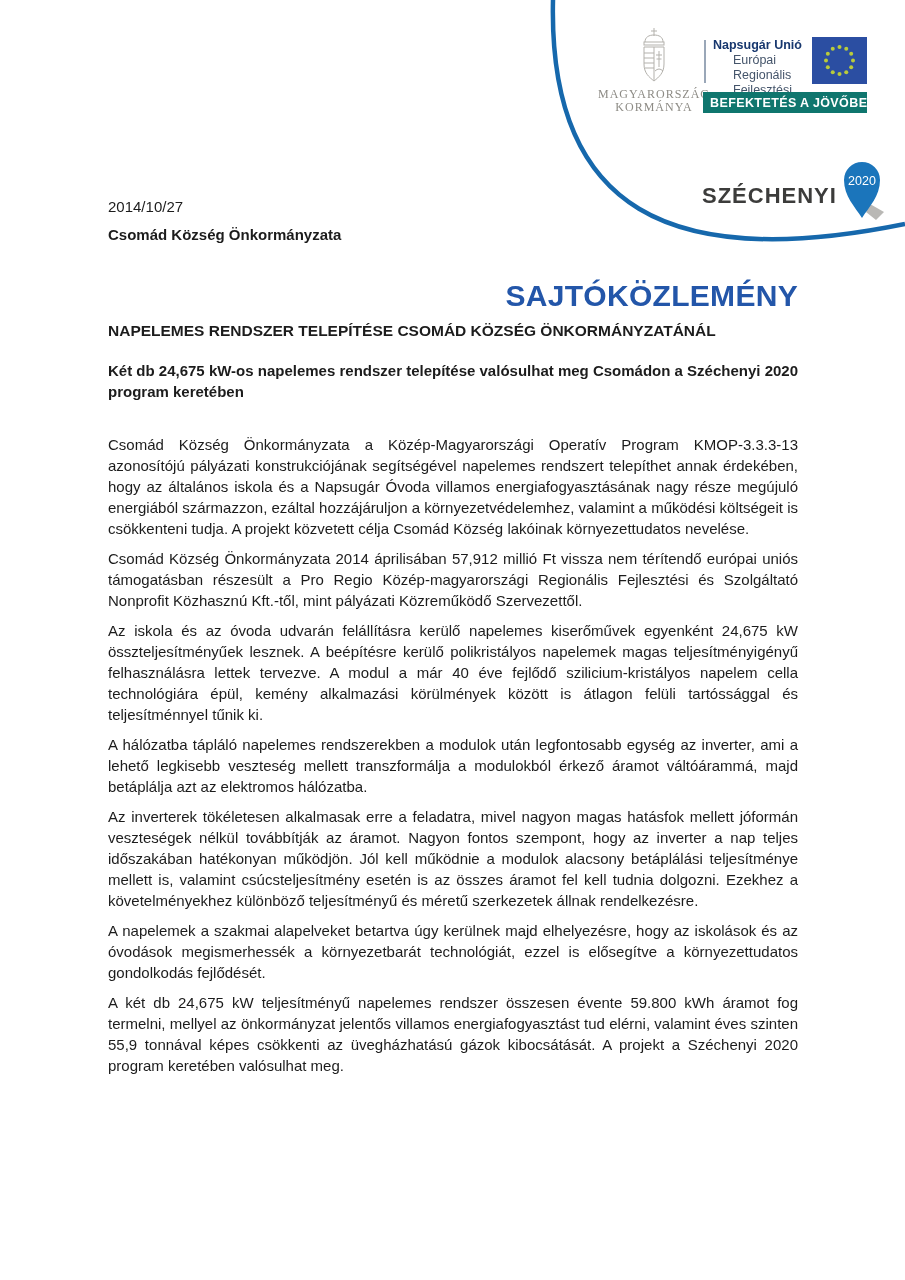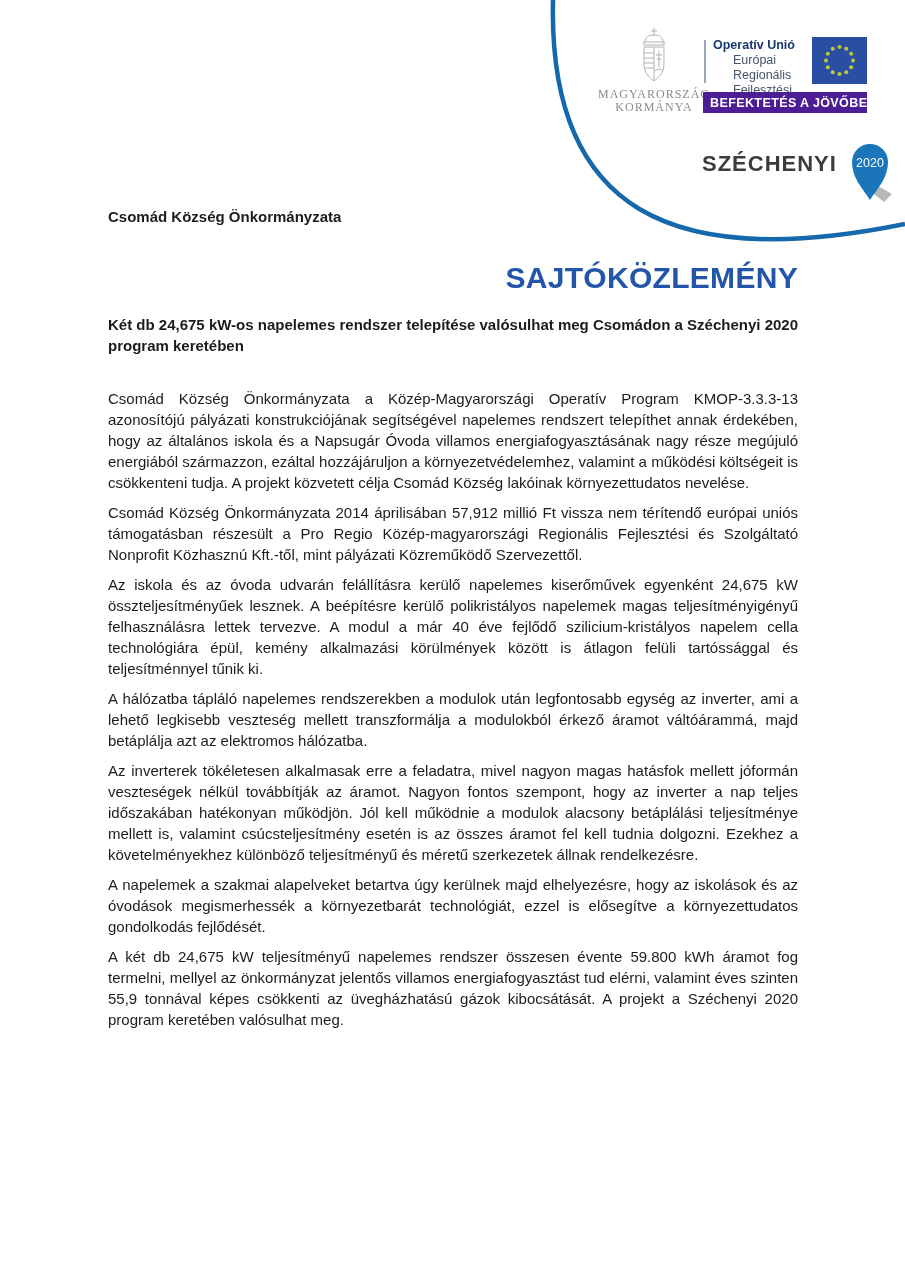--- a/index.html
+++ b/index.html
@@ -14,25 +14,25 @@
   .gov-name{
     font-family:"Liberation Serif",serif;font-size:12px;line-height:13px;
     color:#8d8b85;letter-spacing:1px;
   }
   .eu-divider{position:absolute;left:704px;top:40px;width:2px;height:43px;background:#9aa7b8;}
   .eu-block{position:absolute;left:713px;top:38px;width:100px;}
   .eu-title{font-size:12.5px;line-height:15px;font-weight:bold;color:#17376e;}
   .eu-line{font-size:12.5px;line-height:15px;color:#44546a;margin-left:20px;}
   .eu-flag{position:absolute;left:812px;top:37px;}
   .banner{
-    position:absolute;left:703px;top:92px;width:164px;height:21px;background:#4c1d95;
+    position:absolute;left:703px;top:92px;width:164px;height:21px;background:#0f766e;
     color:#ffffff;font-size:12.5px;font-weight:bold;letter-spacing:0.4px;
     display:flex;align-items:center;padding-left:7px;box-sizing:border-box;white-space:nowrap;
   }
-  .szechenyi{position:absolute;left:702px;top:142px;display:flex;align-items:flex-start;gap:8px;}
+  .szechenyi{position:absolute;left:702px;top:160px;display:flex;align-items:center;}
   .sz-wordmark{
     font-size:22px;font-weight:bold;color:#3c3c3b;letter-spacing:1px;margin-top:9px;white-space:nowrap;
   }
   .sz-pin{margin-left:5px;}
   
   .content{position:absolute;left:108px;top:198px;width:690px;}
   .doc-date{font-size:15px;line-height:18px;}
   .doc-org{font-size:15px;line-height:18px;font-weight:bold;margin-top:10px;}
   .doc-title{
     font-size:30px;line-height:32px;font-weight:bold;color:#2356a9;
@@ -70,21 +70,21 @@
       <line x1="24" y1="28" x2="30" y2="28"></line>
       <line x1="24.5" y1="32" x2="29.5" y2="32"></line>
       <path d="M23,44 q4,-4 8,0"></path>
     </svg>
     <div class="gov-name">MAGYARORSZÁG</div>
     <div class="gov-name">KORMÁNYA</div>
   </div>
 
   <div class="eu-divider"></div>
   <div class="eu-block">
-    <div class="eu-title">Operatív Unió</div>
+    <div class="eu-title">Napsugár Unió</div>
     <div class="eu-line">Európai Regionális</div>
     <div class="eu-line">Fejlesztési Alap</div>
   </div>
 
   <svg class="eu-flag" width="55" height="47" viewBox="0 0 55 47">
     <rect width="55" height="47" fill="#2b4ea2"></rect>
     <g fill="#b9cb3b">
       <circle cx="27.5" cy="10" r="2"></circle>
       <circle cx="34.25" cy="11.81" r="2"></circle>
       <circle cx="39.19" cy="16.75" r="2"></circle>
@@ -105,22 +105,24 @@
   <div class="szechenyi">
     <span class="sz-wordmark">SZÉCHENYI</span>
     <svg class="sz-pin" width="46" height="62" viewBox="0 0 46 62">
       <path d="M28,44 L42,52 L34,60 L24,52 Z" fill="#b9b8b5"></path>
       <path d="M20,58 C13,47 2,36 2,20 A18,18 0 1 1 38,20 C38,36 27,47 20,58 Z" fill="#1b75bb"></path>
       <text x="20" y="25" text-anchor="middle" font-size="12.5" fill="#ffffff" font-family="Liberation Sans, sans-serif">2020</text>
     </svg>
   </div>
 
   <div class="content">
+    <div class="doc-date">2014/10/27</div>
     <div class="doc-org">Csomád Község Önkormányzata</div>
     <h1 class="doc-title">SAJTÓKÖZLEMÉNY</h1>
+    <div class="doc-subtitle">NAPELEMES RENDSZER TELEPÍTÉSE CSOMÁD KÖZSÉG ÖNKORMÁNYZATÁNÁL</div>
     <div class="doc-lead">Két db 24,675 kW-os napelemes rendszer telepítése valósulhat meg Csomádon a Széchenyi 2020 program keretében</div>
 
     <div class="paras">
       <p class="para">Csomád Község Önkormányzata a Közép-Magyarországi Operatív Program KMOP-3.3.3-13 azonosítójú pályázati konstrukciójának segítségével napelemes rendszert telepíthet annak érdekében, hogy az általános iskola és a Napsugár Óvoda villamos energiafogyasztásának nagy része megújuló energiából származzon, ezáltal hozzájáruljon a környezetvédelemhez, valamint a működési költségeit is csökkenteni tudja. A projekt közvetett célja Csomád Község lakóinak környezettudatos nevelése.</p>
       <p class="para">Csomád Község Önkormányzata 2014 áprilisában 57,912 millió Ft vissza nem térítendő európai uniós támogatásban részesült a Pro Regio Közép-magyarországi Regionális Fejlesztési és Szolgáltató Nonprofit Közhasznú Kft.-től, mint pályázati Közreműködő Szervezettől.</p>
       <p class="para">Az iskola és az óvoda udvarán felállításra kerülő napelemes kiserőművek egyenként 24,675 kW összteljesítményűek lesznek. A beépítésre kerülő polikristályos napelemek magas teljesítményigényű felhasználásra lettek tervezve. A modul a már 40 éve fejlődő szilicium-kristályos napelem cella technológiára épül, kemény alkalmazási körülmények között is átlagon felüli tartóssággal és teljesítménnyel tűnik ki.</p>
       <p class="para">A hálózatba tápláló napelemes rendszerekben a modulok után legfontosabb egység az inverter, ami a lehető legkisebb veszteség mellett transzformálja a modulokból érkező áramot váltóárammá, majd betáplálja azt az elektromos hálózatba.</p>
       <p class="para">Az inverterek tökéletesen alkalmasak erre a feladatra, mivel nagyon magas hatásfok mellett jóformán veszteségek nélkül továbbítják az áramot. Nagyon fontos szempont, hogy az inverter a nap teljes időszakában hatékonyan működjön. Jól kell működnie a modulok alacsony betáplálási teljesítménye mellett is, valamint csúcsteljesítmény esetén is az összes áramot fel kell tudnia dolgozni. Ezekhez a követelményekhez különböző teljesítményű és méretű szerkezetek állnak rendelkezésre.</p>
       <p class="para">A napelemek a szakmai alapelveket betartva úgy kerülnek majd elhelyezésre, hogy az iskolások és az óvodások megismerhessék a környezetbarát technológiát, ezzel is elősegítve a környezettudatos gondolkodás fejlődését.</p>
       <p class="para">A két db 24,675 kW teljesítményű napelemes rendszer összesen évente 59.800 kWh áramot fog termelni, mellyel az önkormányzat jelentős villamos energiafogyasztást tud elérni, valamint éves szinten 55,9 tonnával képes csökkenti az üvegházhatású gázok kibocsátását. A projekt a Széchenyi 2020 program keretében valósulhat meg.</p>

